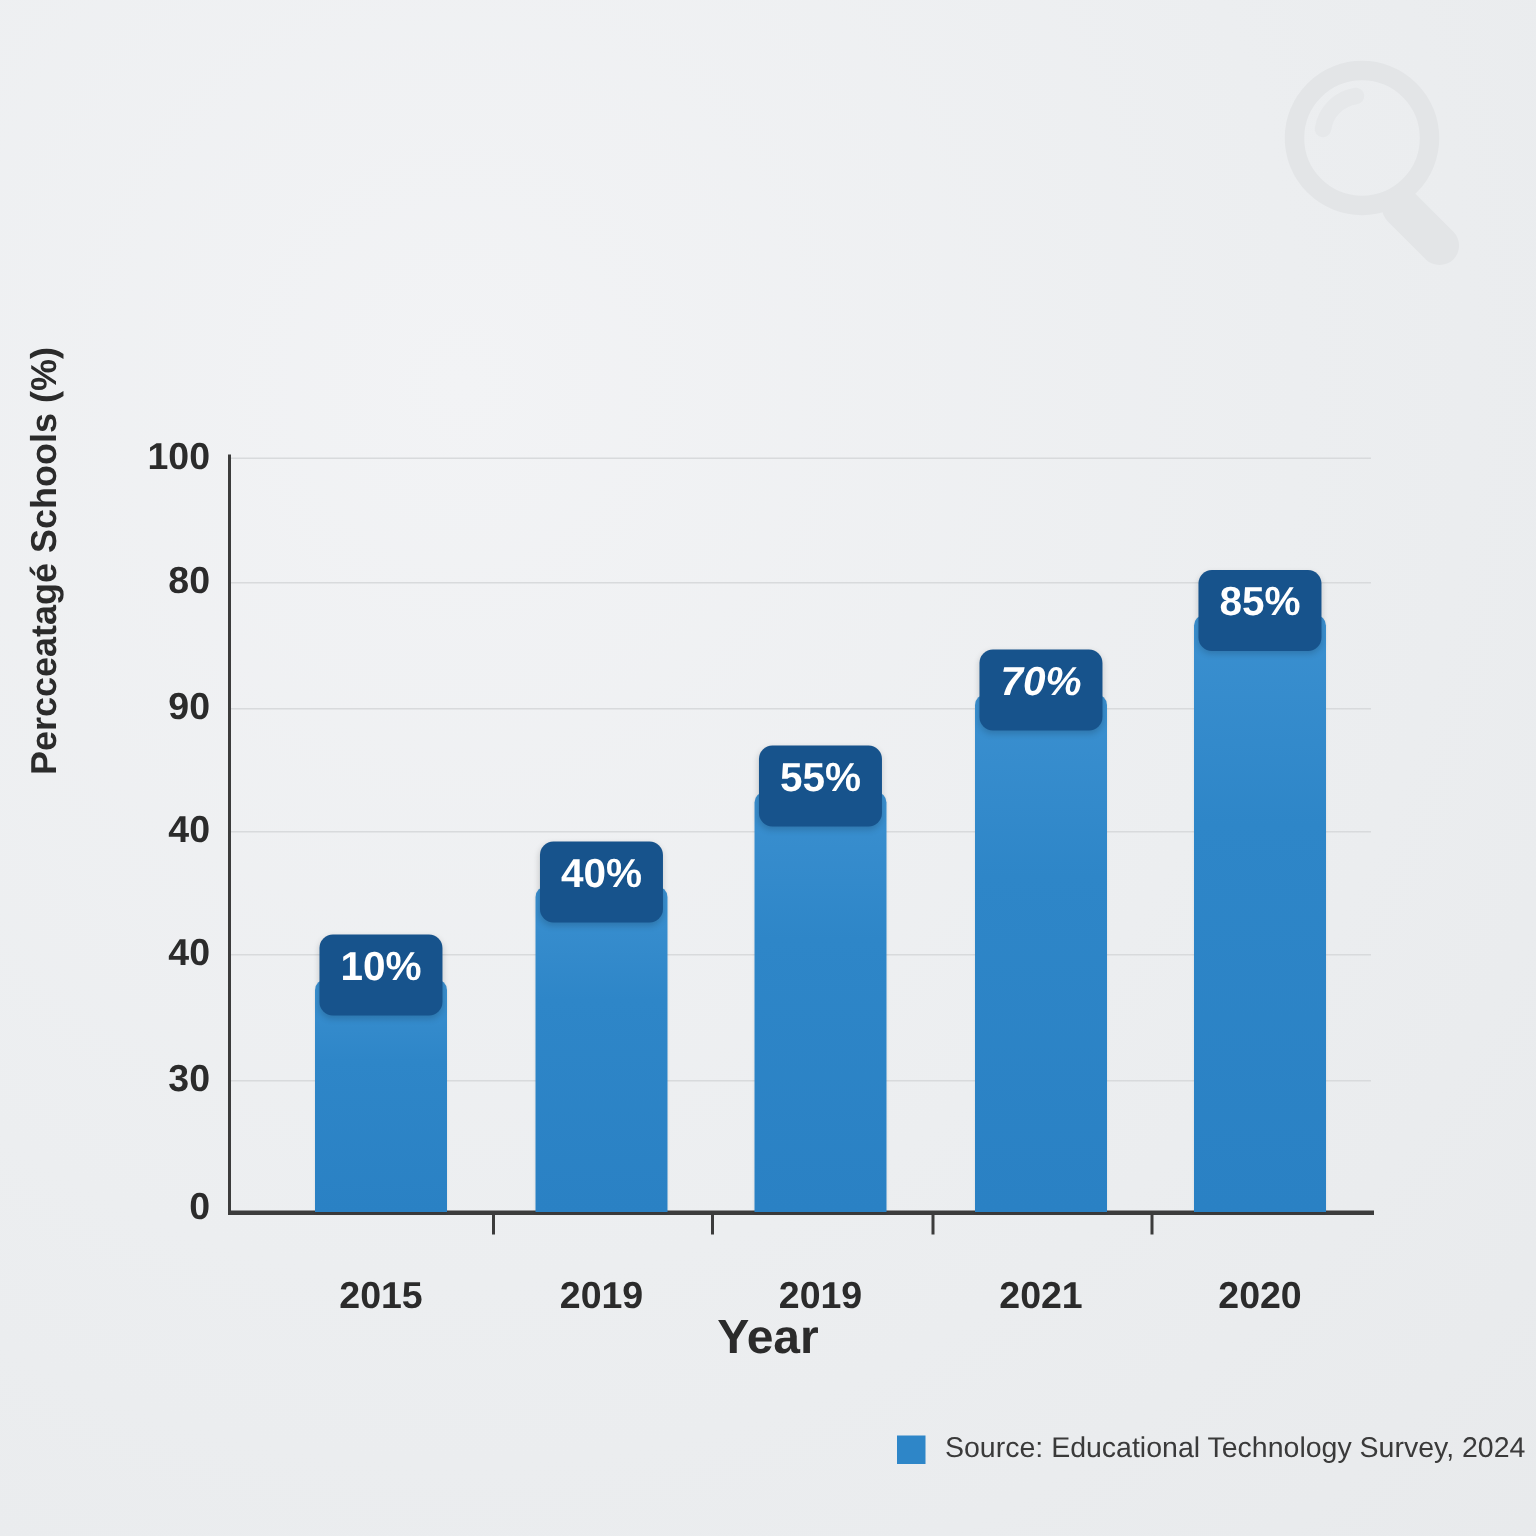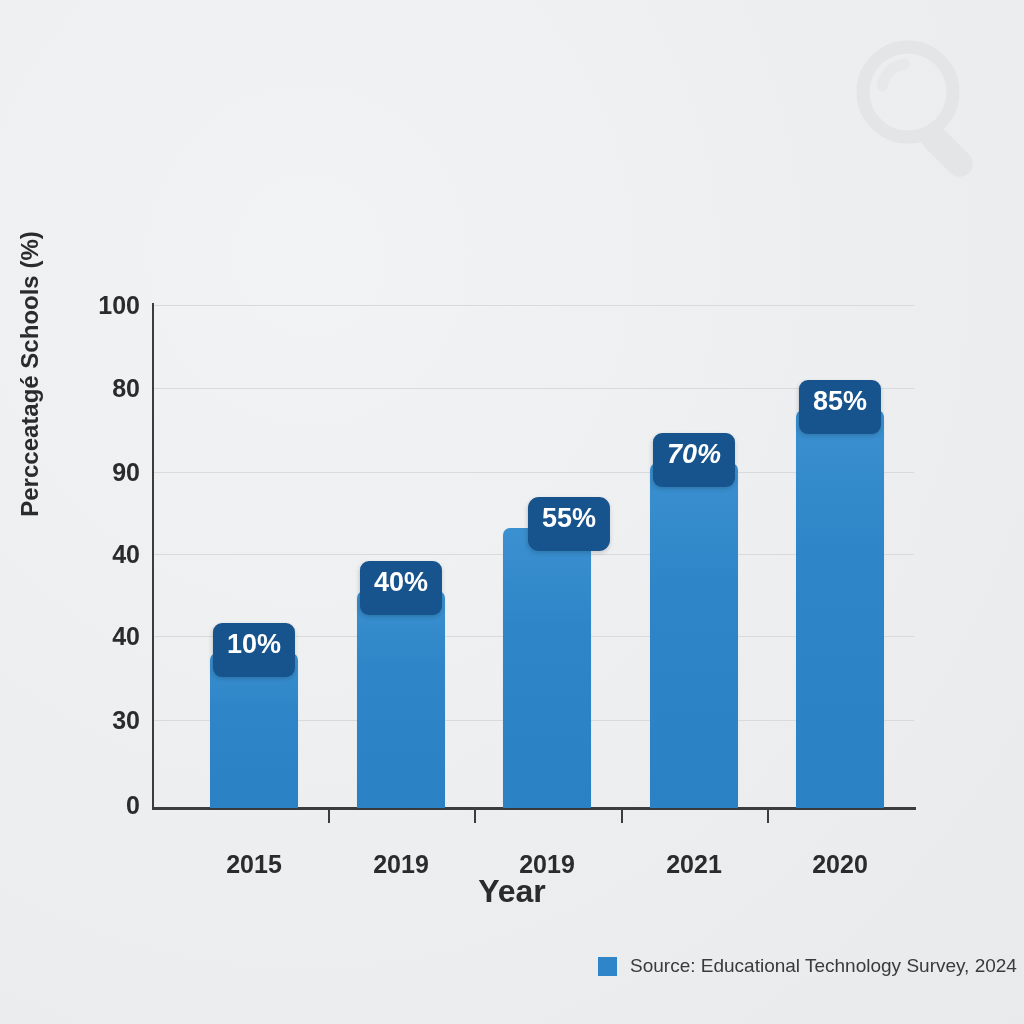--- a/index.html
+++ b/index.html
@@ -215,21 +215,21 @@
     <div class="ytick-box" style="top:805px;">0</div>
 
     <div class="bar" style="left:210px; width:88px; top:653px; height:155px;"></div>
     <div class="bar" style="left:357px; width:88px; top:591px; height:217px;"></div>
     <div class="bar" style="left:503px; width:88px; top:528px; height:280px;"></div>
     <div class="bar" style="left:650px; width:88px; top:463px; height:345px;"></div>
     <div class="bar" style="left:796px; width:88px; top:410px; height:398px;"></div>
 
     <div class="bar-label" style="left:254px; top:600px;">10%</div>
     <div class="bar-label" style="left:401px; top:538px;">40%</div>
-    <div class="bar-label" style="left:569px; top:474px;border-radius:11px;">55%</div>
+    <div class="bar-label" style="left:547px; top:474px;">55%</div>
     <div class="bar-label" style="left:694px; top:410px;font-style:italic;">70%</div>
     <div class="bar-label" style="left:840px; top:357px;">85%</div>
 
     <div class="xtick-mark" style="left:328px;"></div>
     <div class="xtick-mark" style="left:474px;"></div>
     <div class="xtick-mark" style="left:621px;"></div>
     <div class="xtick-mark" style="left:767px;"></div>
 
     <div class="xtick-label" style="left:254px;">2015</div>
     <div class="xtick-label" style="left:401px;">2019</div>

